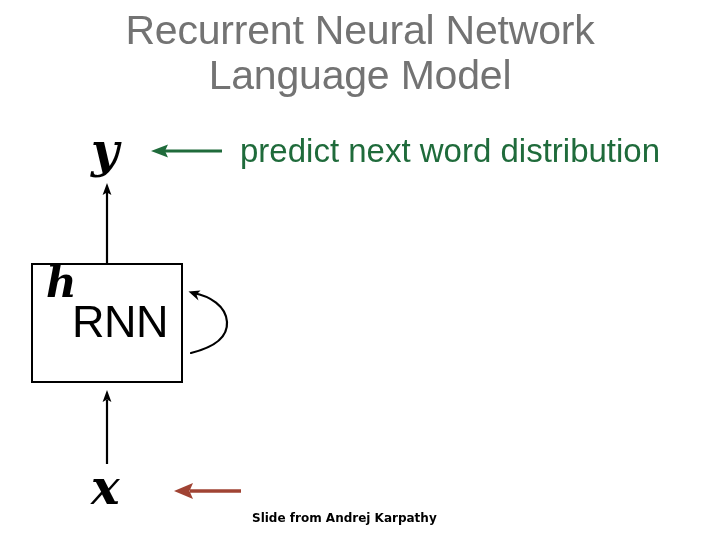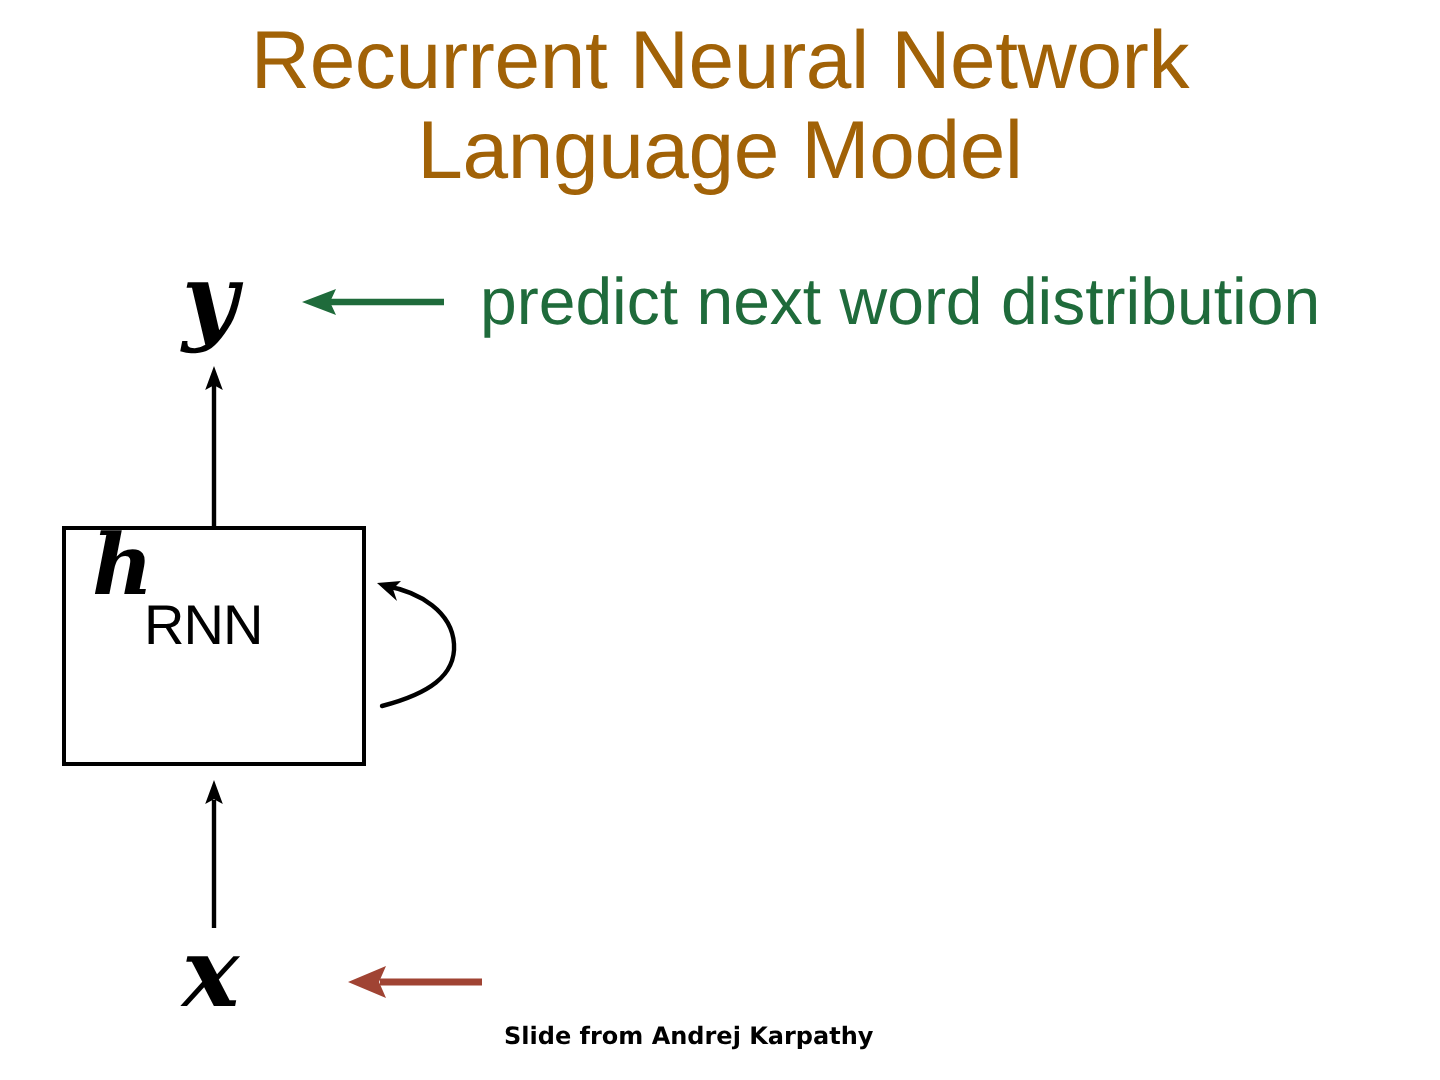--- a/index.html
+++ b/index.html
@@ -24,21 +24,21 @@
   .title {
     position: absolute;
     left: 0;
     top: 8px;
     width: 720px;
     text-align: center;
     font-family: "Liberation Sans", sans-serif;
     font-size: 41px;
     line-height: 45px;
     font-weight: 400;
-    color: #a16207;
+    color: #737373;
     letter-spacing: -0.2px;
     white-space: pre-line;
   }
 
   
   .mathvar {
     position: absolute;
     font-family: "DejaVu Serif", "Liberation Serif", serif;
     font-style: italic;
     font-weight: 700;
@@ -76,21 +76,21 @@
     font-weight: 700;
     font-size: 42px;
     line-height: 1;
     color: #000000;
   }
   #rnn-label {
     position: absolute;
     left: 72px;
     top: 299px;
     font-family: "Liberation Sans", sans-serif;
-    font-size: 28px;
+    font-size: 45px;
     line-height: 1;
     color: #000000;
     letter-spacing: -0.5px;
   }
 
   
   .annot {
     position: absolute;
     font-family: "Liberation Sans", sans-serif;
     line-height: 40px;

